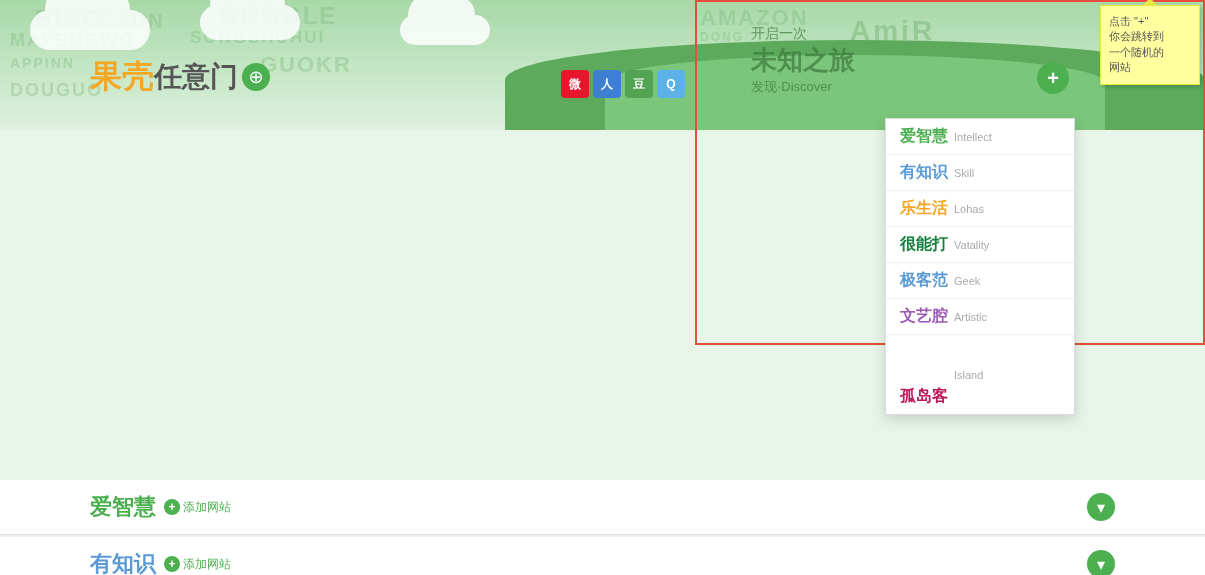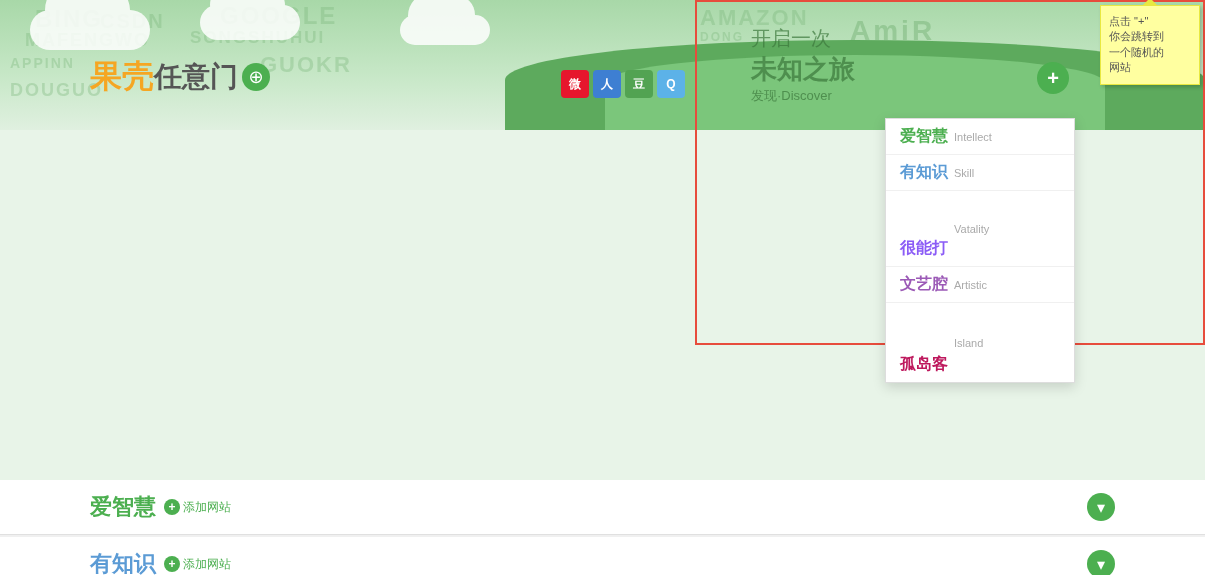--- a/index.html
+++ b/index.html
@@ -276,21 +276,21 @@
 <body>
 
 <div style="position:relative; width:1205px; height:575px; overflow:hidden;">
 
   <div class="header">
 
     <div class="header-bg-words">
       <span class="bg-word" style="top:5px;left:35px;font-size:24px;">BING</span>
       <span class="bg-word" style="top:10px;left:100px;font-size:20px;">CSDN</span>
       <span class="bg-word" style="top:2px;left:220px;font-size:24px;">GOOGLE</span>
-      <span class="bg-word" style="top:30px;left:25px;font-size:18px;">MAFENGWO</span>
+      <span class="bg-word" style="top:30px;left:10px;font-size:18px;">MAFENGWO</span>
       <span class="bg-word" style="top:28px;left:190px;font-size:17px;">SONGSHUHUI</span>
       <span class="bg-word" style="top:55px;left:10px;font-size:14px;">APPINN</span>
       <span class="bg-word" style="top:52px;left:260px;font-size:22px;">GUOKR</span>
       <span class="bg-word" style="top:80px;left:10px;font-size:18px;">DOUGUO</span>
       <span class="bg-word" style="top:75px;left:520px;font-size:22px;">TWITTER</span>
       <span class="bg-word" style="top:5px;left:700px;font-size:22px;">AMAZON</span>
       <span class="bg-word" style="top:30px;left:700px;font-size:12px;">DONG</span>
       <span class="bg-word" style="top:55px;left:700px;font-size:18px;">SONG</span>
       <span class="bg-word" style="top:80px;left:700px;font-size:16px;">SOL</span>
       <span class="bg-word" style="top:15px;left:850px;font-size:28px;color:rgba(120,180,120,0.5);letter-spacing:3px;">AmiR</span>
@@ -310,21 +310,21 @@
     </div>
 
     <div class="header-social">
       <div class="social-icon si-weibo">微</div>
       <div class="social-icon si-renren">人</div>
       <div class="social-icon si-douban">豆</div>
       <div class="social-icon si-qq">Q</div>
     </div>
 
     <div style="position:absolute;top:25px;right:350px;color:rgba(60,120,60,0.7);">
-      <div style="font-size:20px;">开启一次</div>
+      <div style="font-size:14px;">开启一次</div>
       <div style="font-size:26px;font-weight:bold;">未知之旅</div>
       <div style="font-size:13px;">发现·Discover</div>
     </div>
 
   </div>
 
   <div style="position:relative; background:#f0f0f0;">
 
     <div class="section-row" style="margin-top:350px;">
       <span class="section-title-cn" style="color:#4caf50;">爱智慧</span>
@@ -355,22 +355,30 @@
     <div class="category-dropdown">
       <div class="cat-item">
         <span class="cat-name-cn" style="color:#4caf50;">爱智慧</span>
         <span class="cat-name-en">Intellect</span>
       </div>
       <div class="cat-item">
         <span class="cat-name-cn" style="color:#5b9bd5;">有知识</span>
         <span class="cat-name-en">Skill</span>
       </div>
       <div class="cat-item">
-        <span class="cat-name-cn" style="color:#8b5cf6;margin-top:40px;">很能打</span>
+        <span class="cat-name-cn" style="color:#f5a623;">乐生活</span>
+        <span class="cat-name-en">Lohas</span>
+      </div>
+      <div class="cat-item">
+        <span class="cat-name-cn" style="color:#15803d;">很能打</span>
         <span class="cat-name-en">Vatality</span>
+      </div>
+      <div class="cat-item">
+        <span class="cat-name-cn" style="color:#5b9bd5;">极客范</span>
+        <span class="cat-name-en">Geek</span>
       </div>
       <div class="cat-item">
         <span class="cat-name-cn" style="color:#9b59b6;">文艺腔</span>
         <span class="cat-name-en">Artistic</span>
       </div>
       <div class="cat-item">
         <span class="cat-name-cn" style="color:#be185d;margin-top:44px;">孤岛客</span>
         <span class="cat-name-en">Island</span>
       </div>
     </div>

